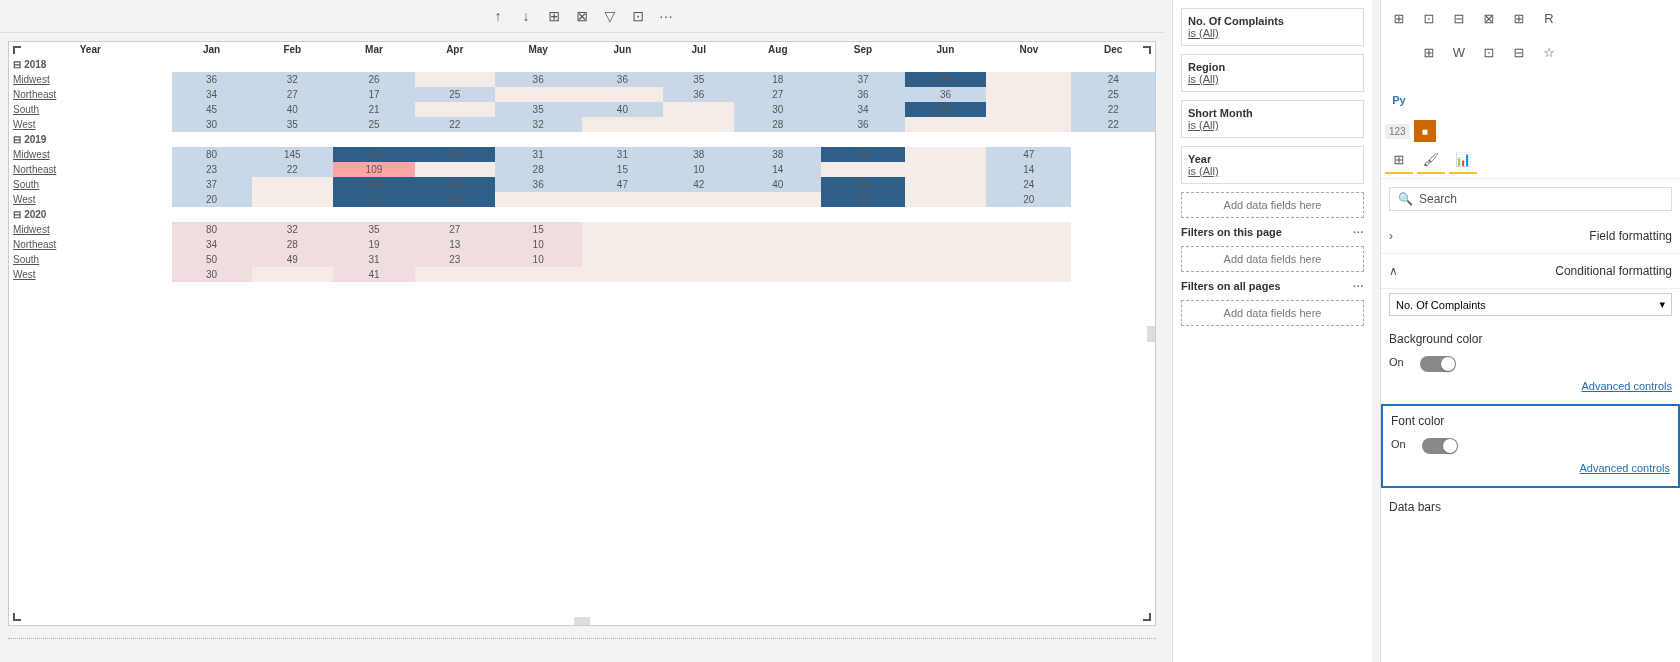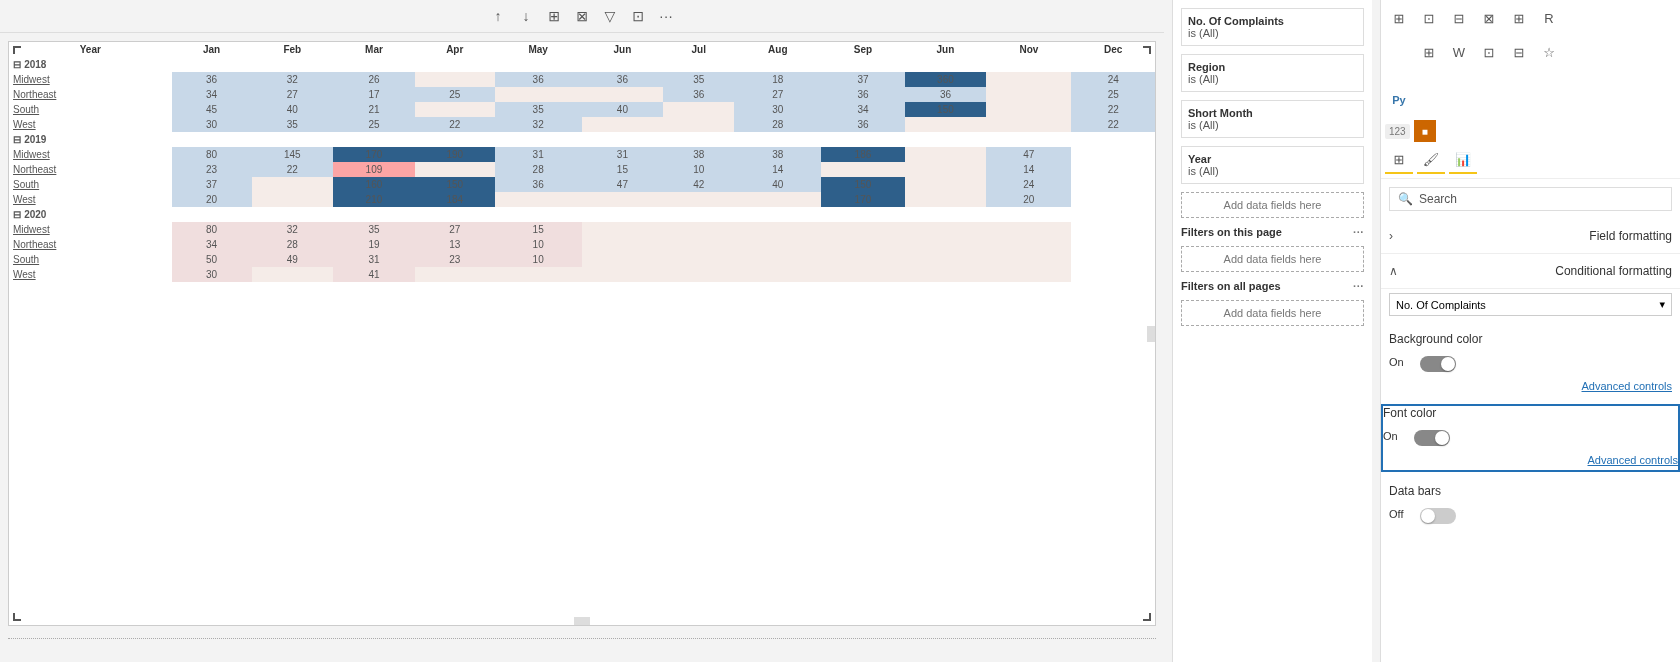--- a/index.html
+++ b/index.html
@@ -126,20 +126,21 @@
 
     .filter-label {
       font-weight: 600;
       color: #333;
       font-size: 11px;
     }
 
     .filter-value {
       color: #555;
       font-size: 11px;
+      text-decoration: underline;
     }
 
     .filter-add {
       border: 1px dashed #aaa;
       padding: 6px;
       text-align: center;
       color: #777;
       font-size: 11px;
       cursor: pointer;
     }
@@ -282,20 +283,21 @@
       font-size: 11px;
       text-decoration: underline;
       cursor: pointer;
       display: block;
       text-align: right;
       padding: 4px 0;
     }
 
     .font-color-section {
       border: 2px solid #2270b5;
+      padding: 8px;
       margin: 4px 0;
     }
 
     .section-header-text {
       font-size: 12px;
       color: #333;
       font-weight: 500;
       margin-bottom: 6px;
     }
 
@@ -719,20 +721,14 @@
       <span class="toggle-label">On</span>
       <div class="toggle-track on">
         <div class="toggle-thumb"></div>
       </div>
     </div>
     <a class="advanced-link">Advanced controls</a>
   </div>
 
   <div class="data-bars-section">
     <div class="section-header-text">Data bars</div>
-    <div class="toggle-row">
-      <span class="toggle-label">Off</span>
-      <div class="toggle-track off">
-        <div class="toggle-thumb"></div>
-      </div>
-    </div>
   </div>
 </div>
 
 </body></html>

